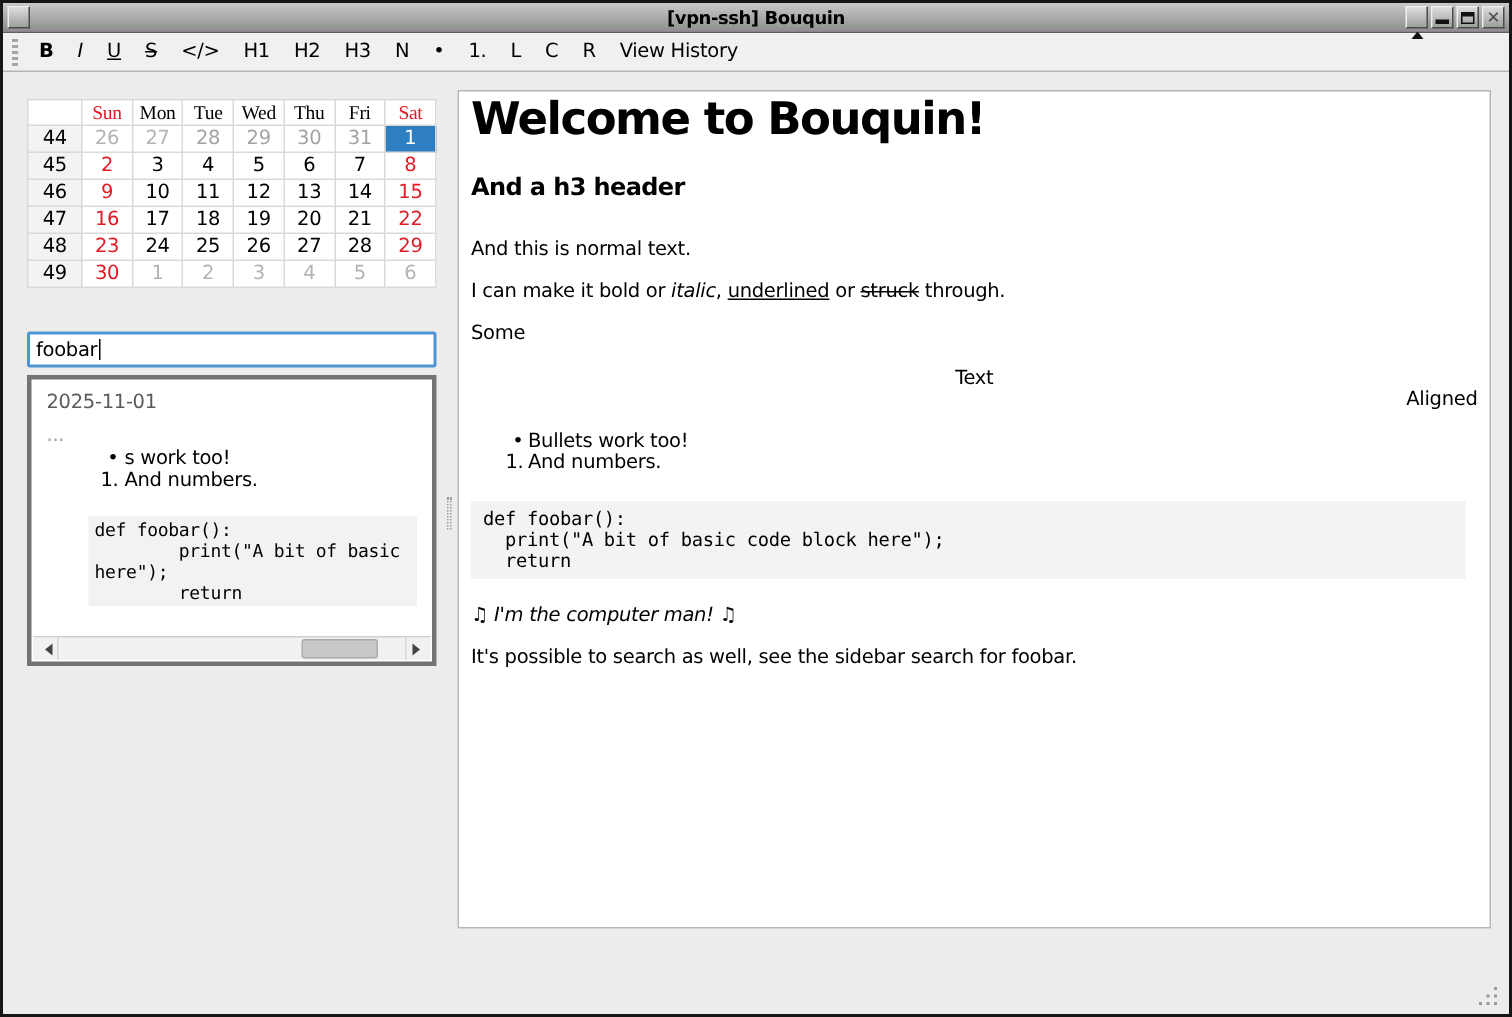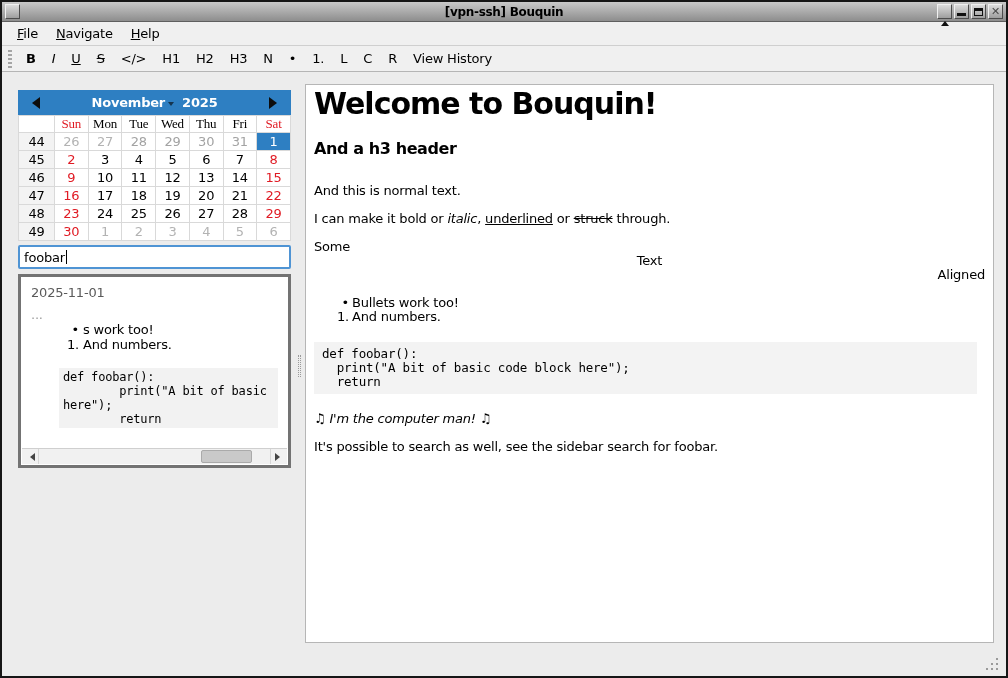--- a/index.html
+++ b/index.html
@@ -104,21 +104,21 @@
 
   
   .main-panel { position:absolute; left:303px; top:12px; width:689px; height:559px;
                 background:#fff; border:1px solid #b6b6b6; overflow:hidden;
                 padding:2px 8px; font-size:13px; line-height:14px; }
   .main-h1 { font-size:30px; line-height:33px; font-weight:bold; letter-spacing:-1px; }
   .main-h2 { font-size:21px; line-height:23px; font-weight:bold; letter-spacing:-0.6px; margin-top:45px; }
   .main-h3 { font-size:16px; line-height:18px; font-weight:bold; letter-spacing:-0.4px; margin-top:20px; }
   .main-p1 { margin-top:26px; }
   .main-fmt { margin-top:14px; }
-  .al-left { margin-top:14px; } .al-center { text-align:center; } .al-right { text-align:right; }
+  .al-left { margin-top:14px; } .al-center { text-align:center;margin-top:16px; } .al-right { text-align:right; }
   .main-li { display:flex; line-height:14px; }
   .main-li .mk { width:38px; text-align:right; padding-right:3px; flex:0 0 auto; }
   .main-ul { margin-top:14px; }
   .main-code { margin-top:18px; margin-right:8px; background:#f3f3f3; padding:5px 8px;
                font-family:"DejaVu Sans Mono","Liberation Mono",monospace; font-size:12.5px; line-height:14px; }
   .main-code div { white-space:pre; }
   .music { margin-top:18px; font-style:italic; }
   .search-line { margin-top:14px; }
   b { font-weight:normal; }
 
@@ -145,25 +145,20 @@
       </div>
       <div class="tb-btn">
         <span class="ic-max"></span>
       </div>
       <div class="tb-btn">
         <span class="ic-close">✕</span>
       </div>
     </div>
   </div>
 
-  <div class="menubar" id="menubar">
-      <div class="menu-item"><span class="acc">F</span><span>ile</span></div>
-      <div class="menu-item"><span class="acc">N</span><span>avigate</span></div>
-      <div class="menu-item"><span class="acc">H</span><span>elp</span></div>
-    </div>
 
   <div class="toolbar" id="toolbar">
     <div class="tool-grip"></div>
   <div class="tool-btn tb-b">B</div>
       <div class="tool-btn tb-i">I</div>
       <div class="tool-btn tb-u">U</div>
       <div class="tool-btn tb-s">S</div>
       <div class="tool-btn ">&lt;/&gt;</div>
       <div class="tool-btn ">H1</div>
       <div class="tool-btn ">H2</div>
@@ -173,27 +168,20 @@
       <div class="tool-btn ">1.</div>
       <div class="tool-btn ">L</div>
       <div class="tool-btn ">C</div>
       <div class="tool-btn ">R</div>
       <div class="tool-btn ">View History</div>
     </div>
 
   <div class="content">
 
     <div class="sidebar-cal">
-      <div class="cal-header">
-        <span class="arr-l"></span>
-        <span class="cal-title">
-          <span class="cal-month">November</span><span class="cal-year">2025</span>
-        </span>
-        <span class="arr-r"></span>
-      </div>
       <table class="cal">
         <colgroup>
             <col class="wk">
             <col>
             <col>
             <col>
             <col>
             <col>
             <col>
             <col>

